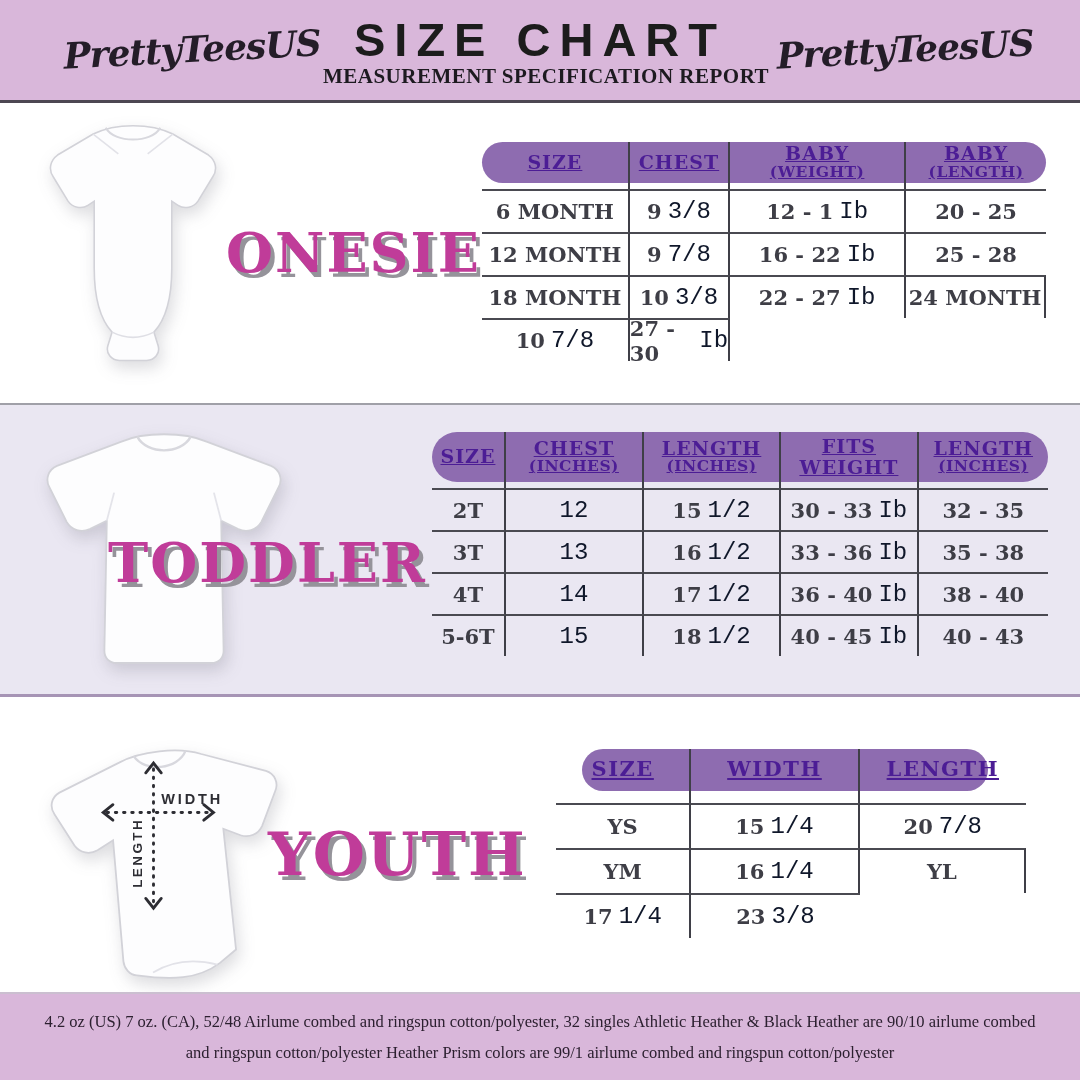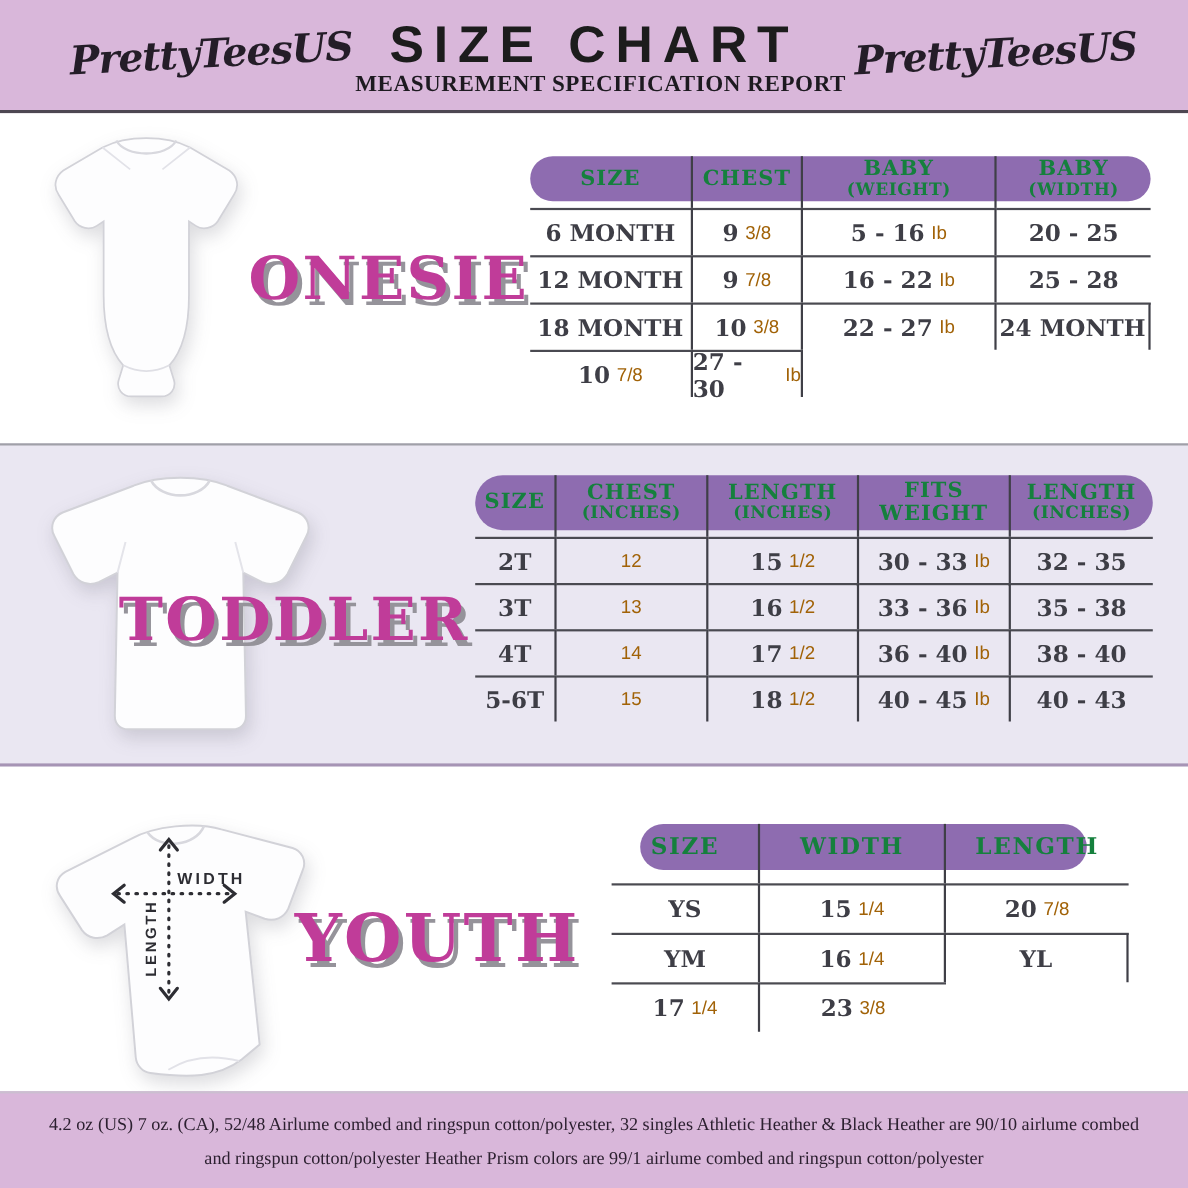--- a/index.html
+++ b/index.html
@@ -45,29 +45,29 @@
   .t1 .pill{left:0;right:0;top:0;height:41px;border-radius:21px;}
   .t2{left:432px;top:27px;width:616px;grid-template-columns:12% 22.4% 22.3% 22.3% 21%;
       grid-template-rows:56px;grid-auto-rows:42px;}
   .t2 .pill{left:0;right:0;top:0;height:50px;border-radius:25px;}
   .t3{left:556px;top:52px;width:470px;grid-template-columns:28.8% 35.8% 35.4%;
       grid-template-rows:54px;grid-auto-rows:45px;}
   .t3 .pill{left:26px;right:38px;top:0;height:42px;border-radius:21px;}
 
   .c{display:flex;align-items:center;justify-content:center;}
   .c:not(.last){border-right:2px solid #3f3f47;}
-  .hc{flex-direction:column;z-index:1;color:#15803d;line-height:1.08;padding-bottom:7px;}
+  .hc{flex-direction:column;z-index:1;color:#4c1d95;line-height:1.08;padding-bottom:7px;text-decoration:underline;}
   .t3 .hc{padding-bottom:13px;}
   .h1{font-family:"DejaVu Serif",serif;font-weight:700;font-size:19px;letter-spacing:1px;}
   .t3 .h1{font-size:21px;letter-spacing:1.5px;}
   .h2{font-family:"DejaVu Serif",serif;font-weight:700;font-size:19px;letter-spacing:1px;}
   .h2.sub{font-size:15.5px;letter-spacing:.5px;}
   .bc{border-top:2px solid #4a4a51;}
   .bc b{font-family:"DejaVu Serif",serif;font-weight:700;font-size:21px;color:#3e3e46;}
-  .bc .lt{font-family:Liberation Sans, sans-serif;font-weight:400;font-size:17px;color:#a16207;margin-left:6px;}
+  .bc .lt{font-family:Liberation Mono, monospace;font-weight:400;font-size:24px;color:#0f172a;margin-left:6px;}
   .bc .lt:first-child{margin-left:0;}
 </style>
 </head>
 <body>
 
 <div class="canvas">
 
   <header class="band top">
     <div class="brand-script left">PrettyTeesUS</div>
     <div class="poster-title">SIZE CHART</div>
@@ -93,31 +93,31 @@
         </div>
         <div class="c hc">
           <div class="h1">CHEST</div>
         </div>
         <div class="c hc">
           <div class="h1">BABY</div>
           <div class="h2 sub">(WEIGHT)</div>
         </div>
         <div class="c hc last">
           <div class="h1">BABY</div>
-          <div class="h2 sub">(WIDTH)</div>
+          <div class="h2 sub">(LENGTH)</div>
         </div>
         <div class="c bc">
           <b>6 MONTH</b>
         </div>
         <div class="c bc">
           <b>9</b>
           <span class="lt">3/8</span>
         </div>
         <div class="c bc">
-          <b>5 - 16</b>
+          <b>12 - 1</b>
           <span class="lt">Ib</span>
         </div>
         <div class="c bc last">
           <b>20 - 25</b>
         </div>
         <div class="c bc">
           <b>12 MONTH</b>
         </div>
         <div class="c bc">
           <b>9</b>

